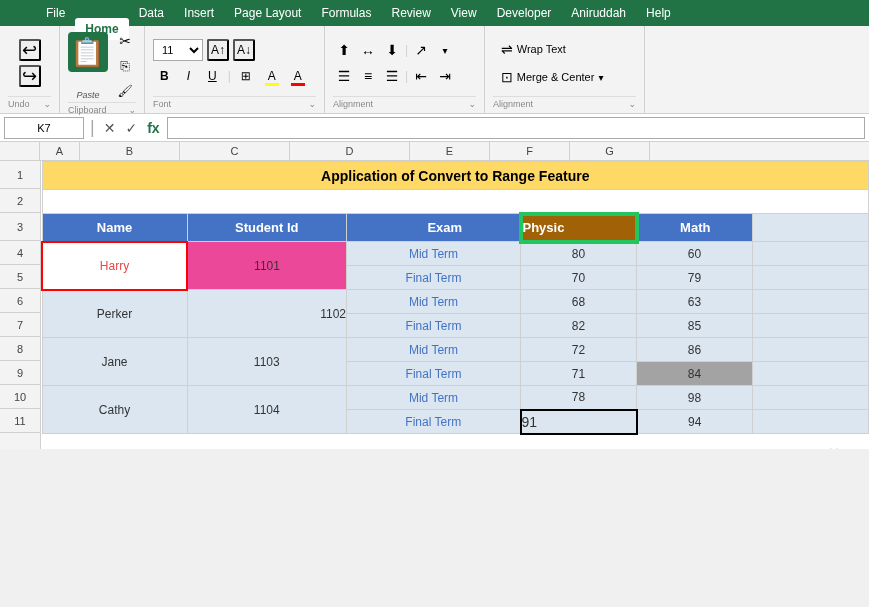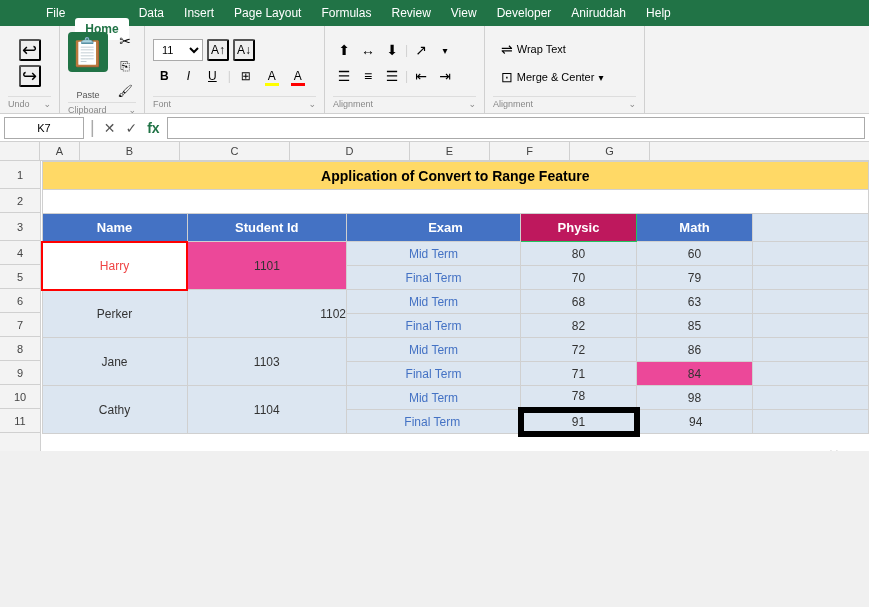--- a/index.html
+++ b/index.html
@@ -85,21 +85,21 @@
     <div class="rb-group-label">
       <span>Undo</span>
       <span class="expand-icon">⌄</span>
     </div>
   </div>
 
   <div class="rb-group" style="min-width:80px;">
     <div class="rb-group-content" style="align-items:center; gap:6px; justify-content:center; flex:1;">
       <div style="display:flex; flex-direction:column; align-items:center;">
         <div class="icon-box" style="width:40px; height:40px; font-size:28px; background:#217346; color:white; border-radius:4px;">📋</div>
-        <span style="font-size:9px; color:#555; margin-top:18px;">Paste</span>
+        <span style="font-size:9px; color:#555; margin-top:18px;font-style:italic;">Paste</span>
       </div>
       <div style="display:flex; flex-direction:column; gap:3px;">
         <div class="icon-box" style="font-size:14px;">✂</div>
         <div class="icon-box" style="font-size:12px;">⎘</div>
         <div class="icon-box" style="font-size:12px;">🖌</div>
       </div>
     </div>
     <div class="rb-group-label">
       <span>Clipboard</span>
       <span class="expand-icon">⌄</span>
@@ -245,21 +245,21 @@
         <tr>
           <td style="height:28px; background:#4472C4; color:white; font-weight:bold; text-align:center; border:1px solid #d0d0d0; font-size:13px;">
             <span>Name</span>
           </td>
           <td style="height:28px; background:#4472C4; color:white; font-weight:bold; text-align:center; border:1px solid #d0d0d0; font-size:13px;">
             <span>Student Id</span>
           </td>
           <td style="height:16px; background:#4472C4; color:white; font-weight:bold; text-align:center; border:1px solid #d0d0d0; font-size:13px;padding-left:24px;">
             <span>Exam</span>
           </td>
-          <td style="height:28px; background:#be185d; color:white; font-weight:bold; text-align:center; border:1px solid #22c55e; font-size:13px;">
+          <td style="height:28px; background:#a16207; color:white; font-weight:bold; text-align:left; border:4px solid #22c55e; font-size:13px;">
             <span>Physic</span>
           </td>
           <td style="height:28px; background:#4472C4; color:white; font-weight:bold; text-align:center; border:1px solid #d0d0d0; font-size:13px;">
             <span>Math</span>
           </td>
           <td style="height:28px; background:#DCE6F1; border:1px solid #d0d0d0;"></td>
         </tr>
 
         <tr>
           <td rowspan="2" style="height:24px; background:white; text-align:center; border:2px solid #FF0000; font-size:12px; color:#ef4444;">Harry</td>
@@ -298,36 +298,36 @@
           <td rowspan="2" style="background:#DCE6F1; text-align:center; border:1px solid #d0d0d0; font-size:12px; color:#333;">1103</td>
           <td style="height:24px; background:#DCE6F1; text-align:center; border:1px solid #d0d0d0; font-size:12px; color:#4472C4;">Mid Term</td>
           <td style="background:#DCE6F1; text-align:center; border:1px solid #d0d0d0; font-size:12px; color:#333;">72</td>
           <td style="background:#DCE6F1; text-align:center; border:1px solid #d0d0d0; font-size:12px; color:#333;">86</td>
           <td style="background:#DCE6F1; border:1px solid #d0d0d0;"></td>
         </tr>
 
         <tr>
           <td style="height:24px; background:#DCE6F1; text-align:center; border:1px solid #d0d0d0; font-size:12px; color:#4472C4;">Final Term</td>
           <td style="background:#DCE6F1; text-align:center; border:1px solid #d0d0d0; font-size:12px; color:#333;">71</td>
-          <td style="background:#ec4899; text-align:center; border:1px solid #d0d0d0; font-size:12px; color:#333;">84</td>
+          <td style="background:#a3a3a3; text-align:center; border:1px solid #d0d0d0; font-size:12px; color:#333;">84</td>
           <td style="background:#DCE6F1; border:1px solid #d0d0d0;"></td>
         </tr>
 
         <tr>
           <td rowspan="2" style="height:24px; background:#DCE6F1; text-align:center; border:1px solid #d0d0d0; font-size:12px; color:#333;">Cathy</td>
           <td rowspan="2" style="background:#DCE6F1; text-align:center; border:1px solid #d0d0d0; font-size:12px; color:#333;">1104</td>
           <td style="height:24px; background:#DCE6F1; text-align:center; border:1px solid #d0d0d0; font-size:12px; color:#4472C4;">Mid Term</td>
           <td style="background:#DCE6F1; text-align:center; border:1px solid #d0d0d0; font-size:12px; color:#333;">78</td>
           <td style="background:#DCE6F1; text-align:center; border:1px solid #d0d0d0; font-size:12px; color:#333;">98</td>
           <td style="background:#DCE6F1; border:1px solid #d0d0d0;"></td>
         </tr>
 
         <tr>
           <td style="height:24px; background:#DCE6F1; text-align:center; border:1px solid #d0d0d0; font-size:12px; color:#4472C4;">Final Term</td>
-          <td style="background:#DCE6F1; text-align:center; border:6px solid #000000; font-size:12px; color:#333;">91</td>
+          <td style="background:#DCE6F1; border:2px solid #000000; font-size:14px; color:#333;">91</td>
           <td style="background:#DCE6F1; text-align:center; border:1px solid #d0d0d0; font-size:12px; color:#333;">94</td>
           <td style="background:#DCE6F1; border:1px solid #d0d0d0;"></td>
         </tr>
       </tbody>
         </table>
 
       <div style="position:relative; bottom:-10px; right:0; text-align:right; padding-right:10px; opacity:0.35;">
         <span style="font-size:11px; color:#888;">exceldemy</span>
       </div>
     </div>

